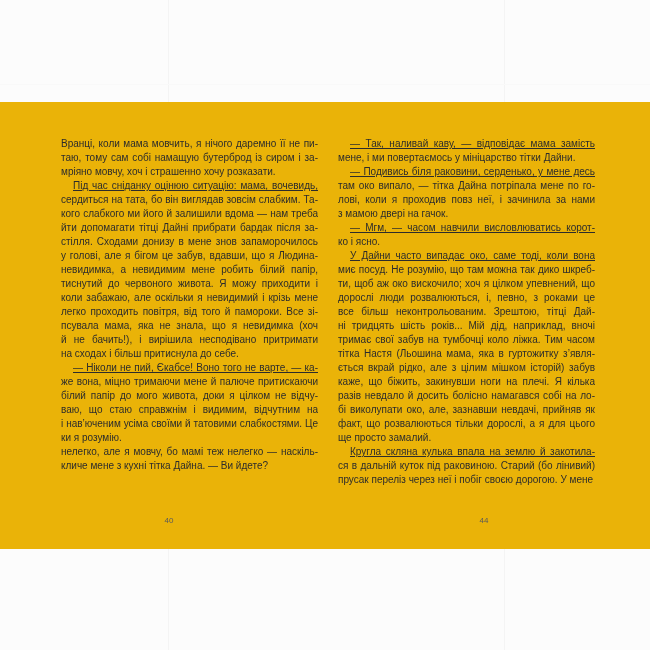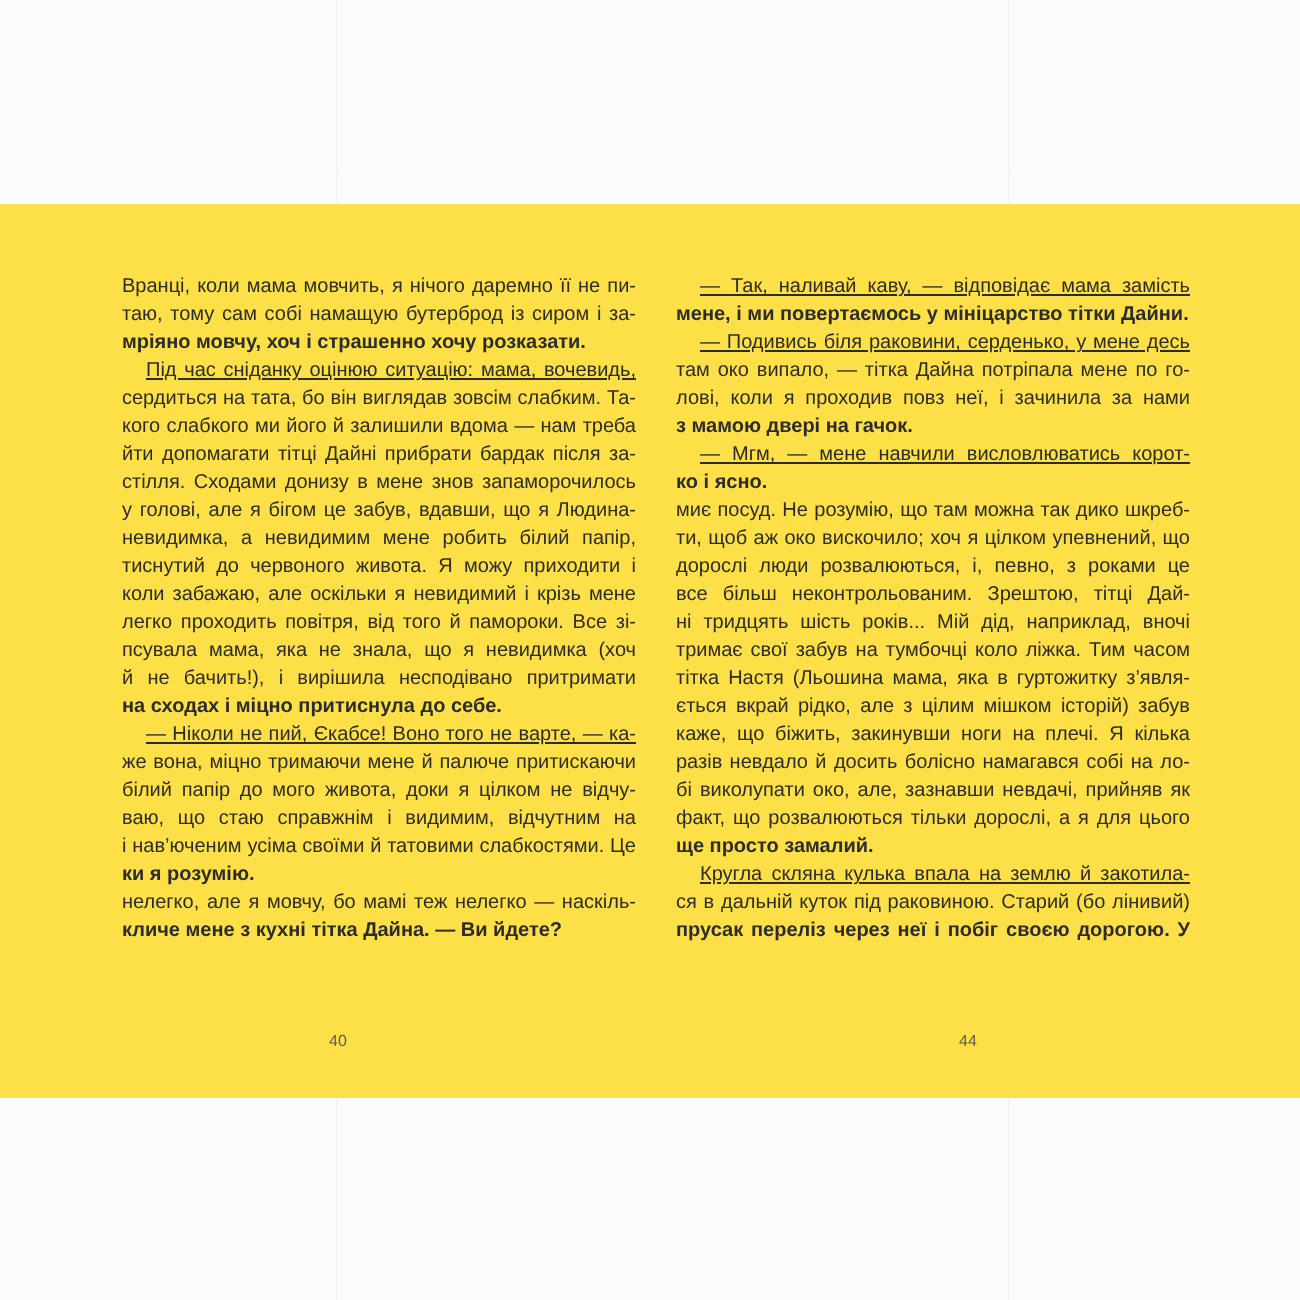--- a/index.html
+++ b/index.html
@@ -4,21 +4,21 @@
 <style>
   html, body {
     margin: 0;
     padding: 0;
     background: #ffffff;
   }
   .stage {
     position: relative;
     width: 650px;
     height: 650px;
-    background: #fde047;
+    background: #eab308;
     overflow: hidden;
     font-family: "Liberation Sans", "DejaVu Sans", sans-serif;
   }
   
   .band {
     position: absolute;
     left: 0;
     width: 650px;
     background: #fcfcfc;
   }
@@ -53,21 +53,21 @@
   .text-column-left { left: 61px; }
   .text-column-right { left: 338px; }
   .paragraph { margin: 0; padding: 0; }
   .line {
     height: 14px;
     overflow: hidden;
     text-align: justify;
     text-align-last: justify;
     white-space: normal;
   }
-  .line-last { text-align-last: left; font-weight: bold; }
+  .line-last { text-align-last: left; }
   .line-indent { text-indent: 12px; text-decoration: underline; }
   
   .page-number {
     position: absolute;
     top: 516px;
     width: 78px;
     text-align: center;
     font-size: 8px;
     line-height: 10px;
     color: #5a5a5a;
@@ -103,21 +103,21 @@
         <div class="line">кого слабкого ми його й залишили вдома — нам треба</div>
         <div class="line">йти допомагати тітці Дайні прибрати бардак після за-</div>
         <div class="line">стілля. Сходами донизу в мене знов запаморочилось</div>
         <div class="line">у голові, але я бігом це забув, вдавши, що я Людина-</div>
         <div class="line">невидимка, а невидимим мене робить білий папір, при-</div>
         <div class="line">тиснутий до червоного живота. Я можу приходити і йти,</div>
         <div class="line">коли забажаю, але оскільки я невидимий і крізь мене</div>
         <div class="line">легко проходить повітря, від того й памороки. Все зі-</div>
         <div class="line">псувала мама, яка не знала, що я невидимка (хоч мене</div>
         <div class="line">й не бачить!), і вирішила несподівано притримати мене</div>
-        <div class="line line-last">на сходах і міцно притиснула до себе.</div>
+        <div class="line line-last">на сходах і більш притиснула до себе.</div>
       </div>
       <div class="paragraph">
         <div class="line line-indent">— Ніколи не пий, Єкабсе! Воно того не варте, — ка-</div>
         <div class="line">же вона, міцно тримаючи мене й палюче притискаючи</div>
         <div class="line">білий папір до мого живота, доки я цілком не відчу-</div>
         <div class="line">ваю, що стаю справжнім і видимим, відчутним на дотик</div>
         <div class="line">і нав’юченим усіма своїми й татовими слабкостями. Це</div>
         <div class="line line-last">ки я розумію.</div>
         <div class="line">нелегко, але я мовчу, бо мамі теж нелегко — наскіль-</div>
       </div>
@@ -131,24 +131,25 @@
         <div class="line line-indent">— Так, наливай каву, — відповідає мама замість</div>
         <div class="line line-last">мене, і ми повертаємось у мініцарство тітки Дайни.</div>
       </div>
       <div class="paragraph">
         <div class="line line-indent">— Подивись біля раковини, серденько, у мене десь</div>
         <div class="line">там око випало, — тітка Дайна потріпала мене по го-</div>
         <div class="line">лові, коли я проходив повз неї, і зачинила за нами</div>
         <div class="line line-last">з мамою двері на гачок.</div>
       </div>
       <div class="paragraph">
-        <div class="line line-indent">— Мгм, — мене навчили висловлюватись корот-</div>
+        <div class="line line-indent">— Мгм, — часом навчили висловлюватись корот-</div>
         <div class="line line-last">ко і ясно.</div>
       </div>
       <div class="paragraph">
+        <div class="line line-indent">У Дайни часто випадає око, саме тоді, коли вона</div>
         <div class="line">миє посуд. Не розумію, що там можна так дико шкреб-</div>
         <div class="line">ти, щоб аж око вискочило; хоч я цілком упевнений, що</div>
         <div class="line">дорослі люди розвалюються, і, певно, з роками це стає</div>
         <div class="line">все більш неконтрольованим. Зрештою, тітці Дай-</div>
         <div class="line">ні тридцять шість років... Мій дід, наприклад, вночі</div>
         <div class="line">тримає свої забув на тумбочці коло ліжка. Тим часом</div>
         <div class="line">тітка Настя (Льошина мама, яка в гуртожитку з’явля-</div>
         <div class="line">ється вкрай рідко, але з цілим мішком історій) забув</div>
         <div class="line">каже, що біжить, закинувши ноги на плечі. Я кілька</div>
         <div class="line">разів невдало й досить болісно намагався собі на ло-</div>

